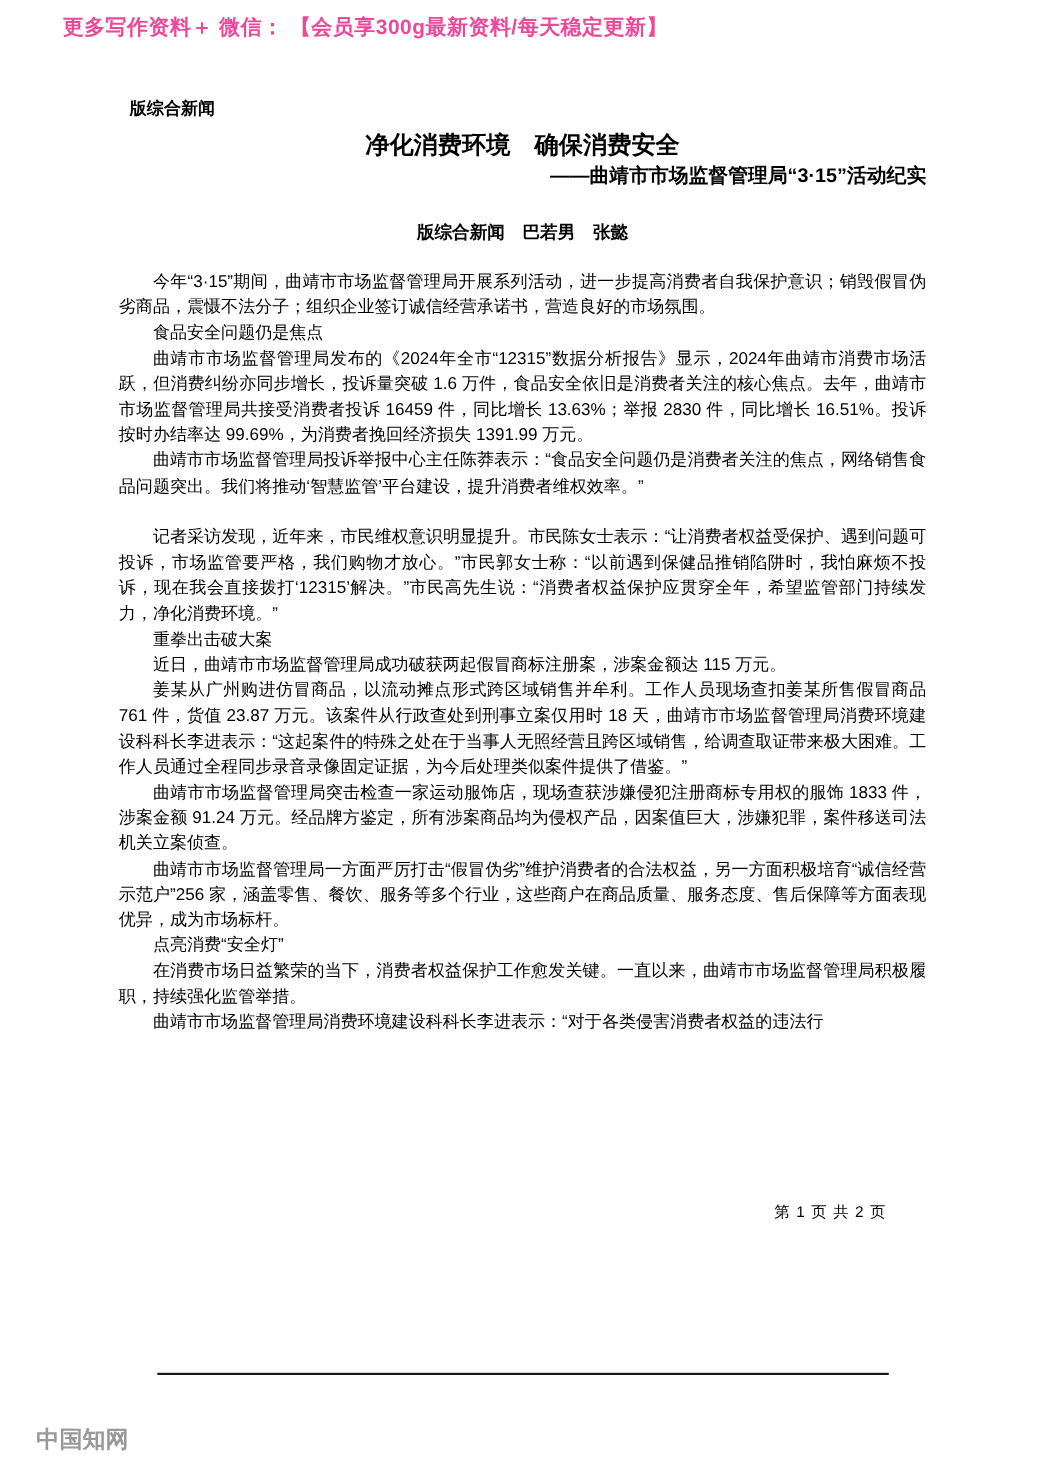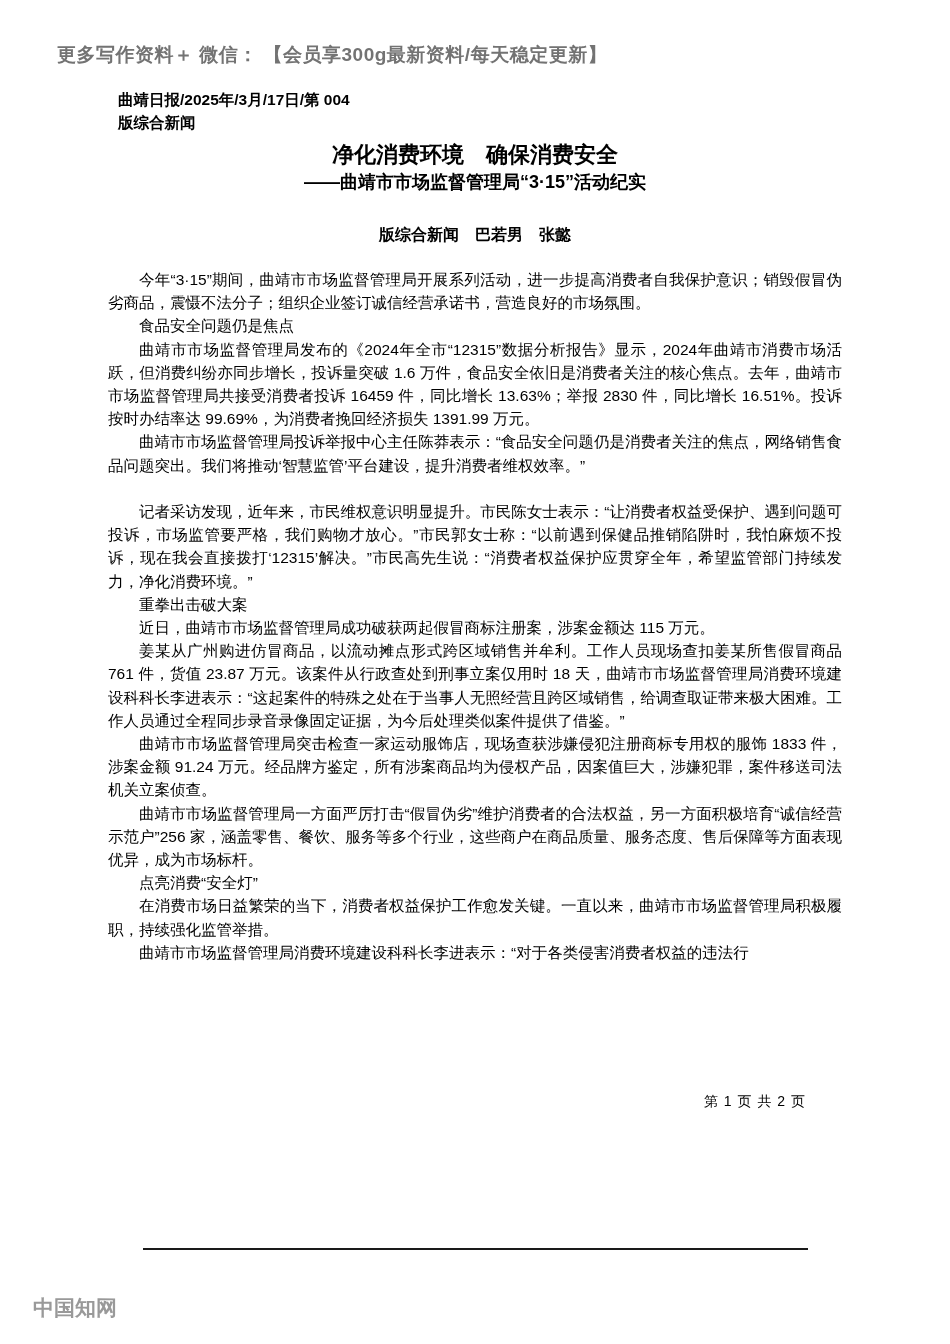--- a/index.html
+++ b/index.html
@@ -26,21 +26,21 @@
     padding-left: 10px;
     font-size: 15.5px; line-height: 23px;
     font-weight: 600;
   }
   .title {
     margin-top: 6px;
     text-align: center;
     font-size: 22px; line-height: 30px; font-weight: bold;
   }
   .subtitle {
-    text-align: center;
+    text-align: right;
     font-size: 18px; line-height: 24px; font-weight: bold;
   }
   .byline {
     margin-top: 29px;
     text-align: center;
     font-size: 16px; line-height: 23px; font-weight: 600;
   }
   .article { margin-top: 22px; }
   .para, .subhead {
     font-size: 15.5px; line-height: 23.2px;
@@ -71,25 +71,24 @@
     flex-direction: column;
   }
   .wm-name { font-size: 21px; font-weight: 600; }
   .wm-url  { font-size: 17px; }
 </style>
 </head>
 <body>
 
 <div class="page">
 
-  <div class="banner" style="color: #737373; margin-top: 30px;">更多写作资料＋ 微信： 【会员享300g最新资料/每天稳定更新】</div>
+  <div class="banner" style="color: #ec4899;">更多写作资料＋ 微信： 【会员享300g最新资料/每天稳定更新】</div>
 
   <div class="doc">
     <div class="source">
-      <div>曲靖日报/2025年/3月/17日/第 004</div>
       <div>版综合新闻</div>
     </div>
 
     <div class="title">净化消费环境　确保消费安全</div>
 
     <div class="subtitle">——曲靖市市场监督管理局“3·15”活动纪实</div>
 
     <div class="byline">版综合新闻　巴若男　张懿</div>
 
     <div class="article">

